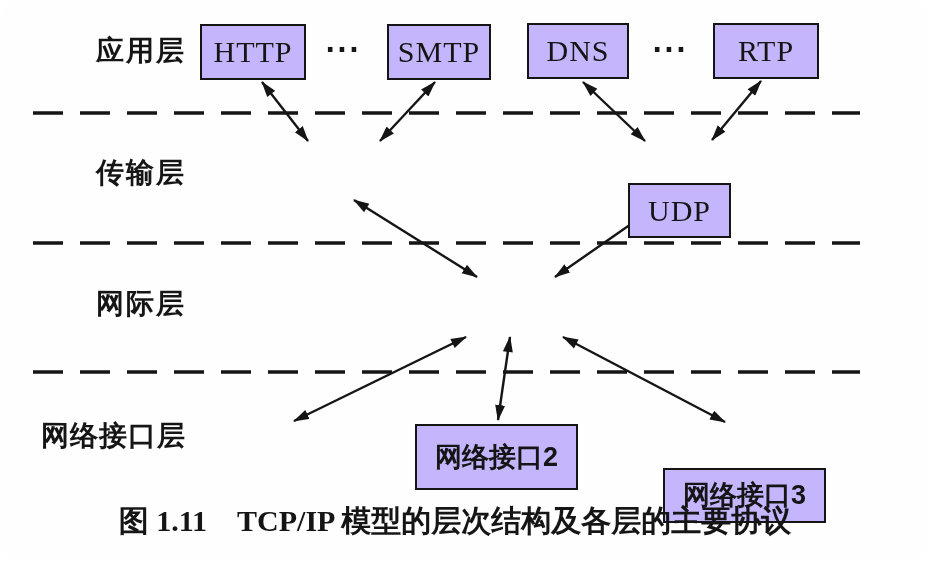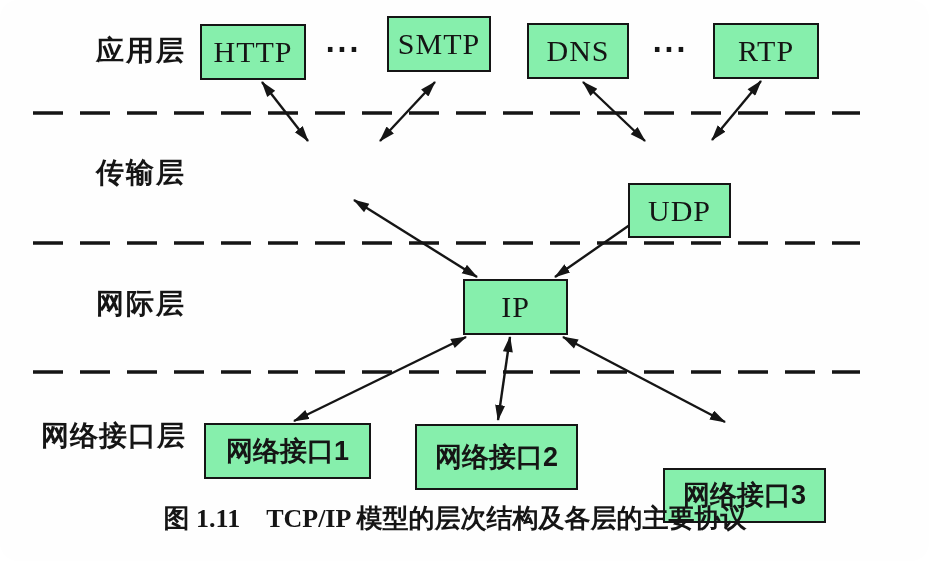--- a/index.html
+++ b/index.html
@@ -30,21 +30,21 @@
     font-weight: 700;
     font-size: 28px;
     line-height: 1;
     white-space: nowrap;
     letter-spacing: 2px;
   }
   .node {
     position: absolute;
     box-sizing: border-box;
     border: 2.5px solid #151515;
-    background: #86efac;
+    background: #c4b5fd;
     display: flex;
     align-items: center;
     justify-content: center;
     line-height: 1;
   }
   .node.protocol {
     font-family: "Liberation Serif", serif;
     font-size: 30px;
     font-weight: 400;
     letter-spacing: 1px;
@@ -65,21 +65,21 @@
     letter-spacing: 2px;
   }
   .caption {
     position: absolute;
     left: 0;
     top: 503px;
     width: 910px;
     text-align: center;
     font-family: "Liberation Serif", serif;
     font-weight: 700;
-    font-size: 26px;
+    font-size: 30px;
     line-height: 1.2;
     white-space: nowrap;
   }
 </style>
 </head>
 <body>
 
 <div class="canvas">
 
   <svg class="wires" viewBox="0 0 929 561" xmlns="http://www.w3.org/2000/svg">
@@ -111,28 +111,26 @@
     </g>
   </svg>
 
   <div class="layer-label" style="left:96px;  top:37px;">应用层</div>
   <div class="layer-label" style="left:96px;  top:159px;">传输层</div>
   <div class="layer-label" style="left:96px;  top:290px;">网际层</div>
   <div class="layer-label" style="left:41px;  top:422px; letter-spacing:1px;">网络接口层</div>
 
   <div class="node protocol" style="left:200px; top:24px; width:106px; height:56px;">HTTP</div>
   <div class="dots" style="left:317px; top:37px;">···</div>
-  <div class="node protocol" style="left:387px; top:16px; width:104px; height:56px;">SMTP</div>
+  <div class="node protocol" style="left:387px; top:24px; width:104px; height:56px;">SMTP</div>
   <div class="node protocol" style="left:527px; top:23px; width:102px; height:56px;">DNS</div>
   <div class="dots" style="left:644px; top:37px;">···</div>
   <div class="node protocol" style="left:713px; top:23px; width:106px; height:56px;">RTP</div>
 
   <div class="node protocol" style="left:628px; top:143px; width:103px; height:55px;margin-top:40px;">UDP</div>
 
-  <div class="node protocol" style="left:463px; top:279px; width:105px; height:56px;">IP</div>
 
-  <div class="node interface" style="left:204px; top:423px; width:167px; height:56px;">网络接口1</div>
   <div class="node interface" style="left:415px; top:424px; width:163px; height:66px;">网络接口2</div>
   <div class="node interface" style="left:663px; top:424px; width:163px; height:55px;margin-top:44px;">网络接口3</div>
 
   <div class="caption">图 1.11　TCP/IP 模型的层次结构及各层的主要协议</div>
 
 </div>
 
 </body></html>

